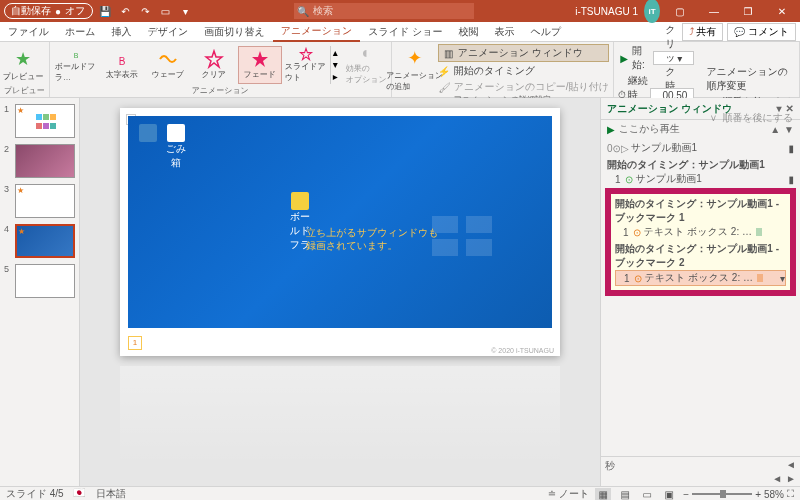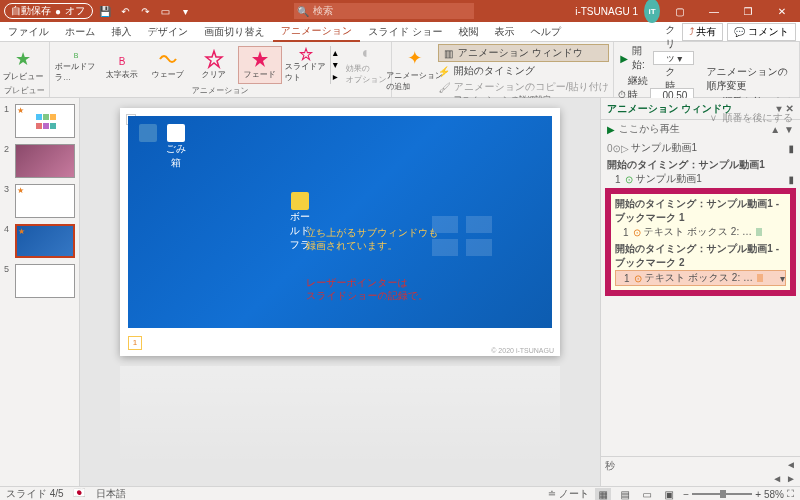--- a/index.html
+++ b/index.html
@@ -323,21 +323,20 @@
             </div>
         <div class="di di2"><div class="di-ic"></div><span>ごみ箱</span></div>
         <div class="di di3"><div class="di-ic" style="background:#f4d03f"></div><span>ボールドフラ</span></div>
         <div class="winlogo">
               <div class="q" style="left:0;top:0"></div>
               <div class="q" style="right:0;top:0"></div>
               <div class="q" style="left:0;bottom:0"></div>
               <div class="q" style="right:0;bottom:0"></div>
             </div>
         <div class="txt1"><span>立ち上がるサブウィンドウも</span><br><span>録画されています。</span></div>
-        <div class="txt2"><span>レーザーポインターは</span><br><span>スライドショーの記録で。</span></div>
       </div>
       <div class="cap">
             <div class="cap-box">
               <span style="color:#e67e22;font-size:8px">1</span>
             </div>
             <span class="cap-txt">操作中のPC画面です。</span>
           </div>
       <div class="sinf">© 2020 i-TSUNAGU</div>
     </div>
     <div class="refl"></div>

